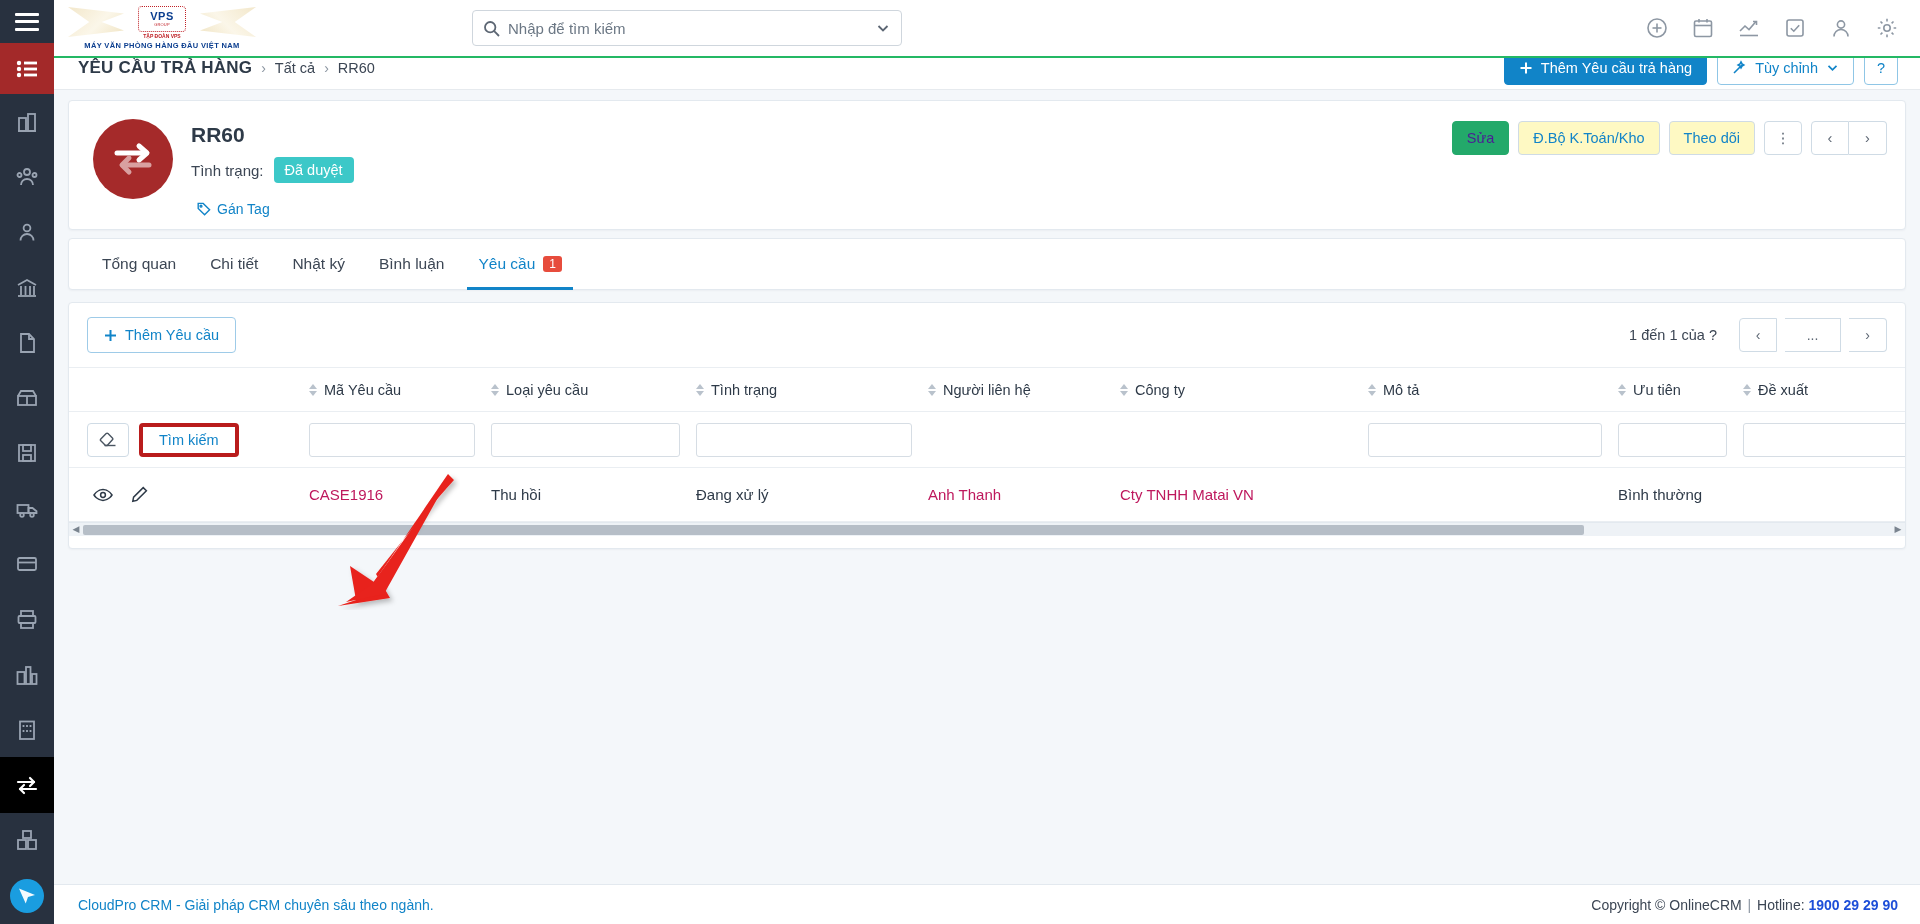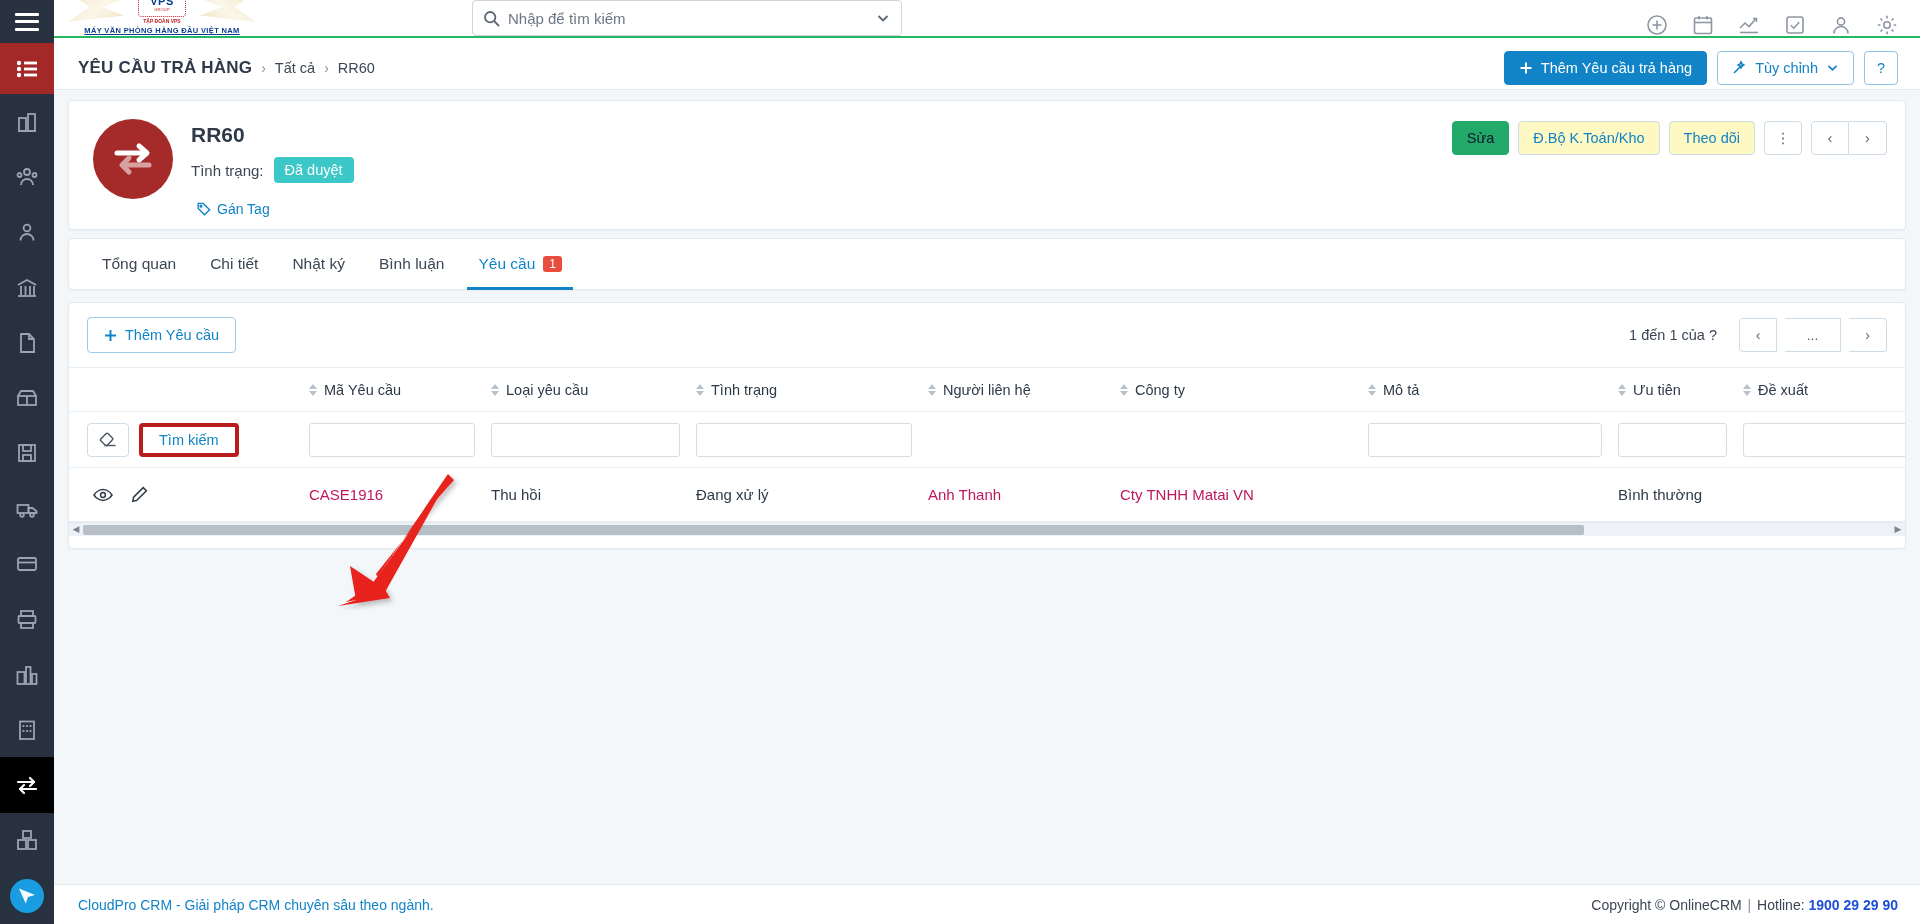--- a/index.html
+++ b/index.html
@@ -33,23 +33,23 @@
   .sb-item.active { background: #000000; color: #ffffff; }
   .sb-item svg { display: block; }
   .sb-bottom { margin-top: auto; width: 54px; height: 62px; display: flex; align-items: center; justify-content: center; }
   .sb-chat {
     width: 34px; height: 34px; border-radius: 50%; background: #1a9de0;
     display: flex; align-items: center; justify-content: center;
   }
 
   
   .topbar {
-    position: absolute; left: 54px; top: 0; right: 0; height: 38px;
+    position: absolute; left: 54px; top: 0; right: 0; height: 58px;
     background: #ffffff; border-bottom: 2px solid #24b864;
-    display: flex; align-items: flex-end; z-index: 20;
+    display: flex; align-items: center; z-index: 20;
   }
   .brand-logo {
     width: 200px; height: 46px; margin-left: 8px; position: relative;
     display: flex; flex-direction: column; align-items: center; justify-content: center;
   }
   .brand-wings { position: absolute; inset: 0; overflow: hidden; }
   .brand-wings::before, .brand-wings::after {
     content: ""; position: absolute; top: 2px; width: 56px; height: 30px;
     background: linear-gradient(135deg, #f2e6c8 0%, #fbf6e8 55%, #efe2bf 100%);
     clip-path: polygon(0 0, 100% 22%, 60% 50%, 100% 78%, 0 100%, 38% 50%);
@@ -61,21 +61,21 @@
     position: relative; z-index: 2; width: 48px; height: 26px;
     border: 1.5px dotted #c02026; border-radius: 4px; background: #fff;
     display: flex; flex-direction: column; align-items: center; justify-content: center;
     line-height: 1;
   }
   .brand-seal .vps { color: #0b3e8f; font-weight: bold; font-size: 11px; letter-spacing: .5px; }
   .brand-seal .grp { color: #c02026; font-size: 4px; letter-spacing: .2px; margin-top: 1px; }
   .brand-sub1 { position: relative; z-index: 2; color: #c02026; font-size: 5px; font-weight: bold; margin-top: 1px; }
   .brand-tag {
     position: relative; z-index: 2; color: #0b3e8f; font-size: 7.5px;
-    font-weight: bold; letter-spacing: .35px; margin-top: 2px; white-space: nowrap; text-decoration: underline;
+    font-weight: bold; letter-spacing: .35px; margin-top: 2px; white-space: nowrap;
   }
   .search-wrap { margin-left: 210px; }
   .search-box {
     width: 430px; height: 36px; border: 1px solid #cfd6dd; border-radius: 4px;
     display: flex; align-items: center; padding: 0 10px; background: #fff;
   }
   .search-box .q { color: #5c6673; margin-right: 8px; display: flex; }
   .search-input {
     flex: 1; border: none; outline: none; font-size: 15px; color: #3c4654;
     font-family: "Liberation Sans", sans-serif; background: transparent;
@@ -130,21 +130,21 @@
   .rec-status-label { font-size: 15px; color: #3c4654; }
   .badge-status {
     background: #3cc8c8; color: #ffffff; border-radius: 4px;
     padding: 5px 11px; font-size: 14.5px;
   }
   .rec-tag {
     display: flex; align-items: center; gap: 6px; color: #1184c8;
     font-size: 14px; margin: 18px 0 0 6px; cursor: pointer;
   }
   .rec-actions { margin-left: auto; display: flex; align-items: flex-start; gap: 0; padding-top: 4px; }
-  .btn-green { background: #23a96a; color: #0f172a; border: 1px solid #23a96a; border-radius: 4px; min-width: 52px; }
+  .btn-green { background: #23a96a; color: #4c1d95; border: 1px solid #23a96a; border-radius: 4px; min-width: 52px; }
   .btn-lt { background: #fef9c3; color: #1184c8; border: 1px solid #cfdbe5; border-radius: 4px; }
   .rec-actions .gap { width: 9px; }
   .btn-kebab { width: 38px; padding: 0; background: #fff; color: #5c6673; border: 1px solid #cfdbe5; border-radius: 4px; }
   .btn-nav {
     width: 38px; padding: 0; background: #fff; color: #5c6673;
     border: 1px solid #cfdbe5; border-radius: 0;
   }
   .btn-nav.first { border-radius: 4px 0 0 4px; }
   .btn-nav.last { border-radius: 0 4px 4px 0; border-left: none; }
 

